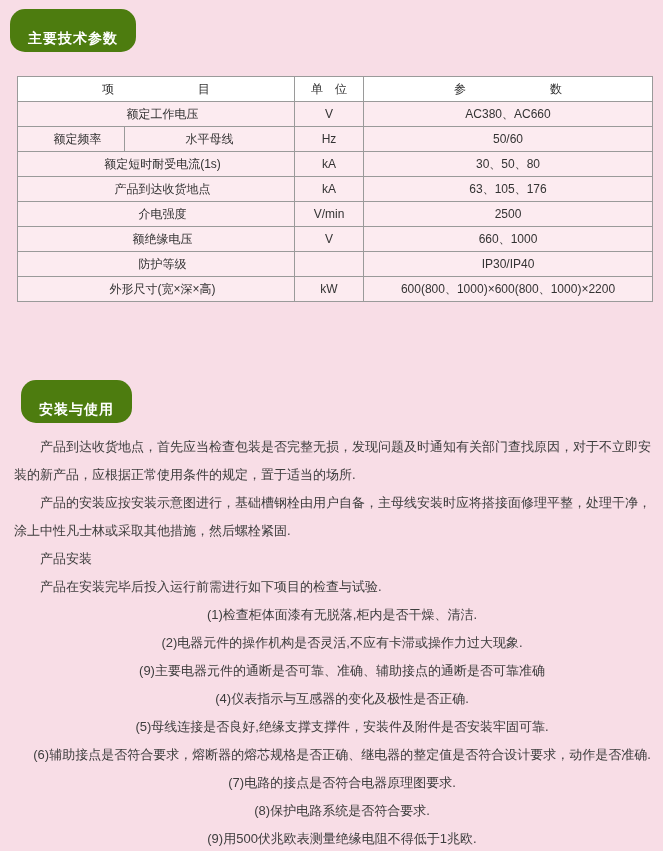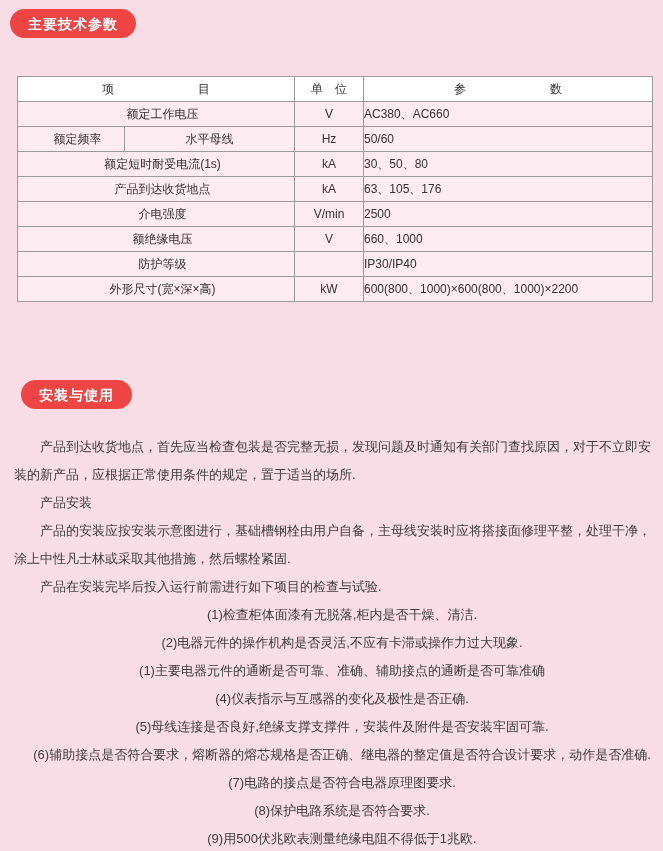--- a/index.html
+++ b/index.html
@@ -5,26 +5,26 @@
   html,body { margin:0; padding:0; }
   body {
     width:663px; height:851px;
     background:#f8dde6;
     font-family:"Liberation Sans","DejaVu Sans",sans-serif;
     position:relative;
     overflow:hidden;
   }
   .badge {
     display:inline-block;
-    background:#ef4444;
+    background:#4d7c0f;
     color:#ffffff;
     font-weight:bold;
     font-size:14px;
     line-height:1;
-    padding:8px 18px 7px 18px;
+    padding:22px 18px 7px 18px;
     border-radius:15px;
     letter-spacing:1px;
   }
   #badge-params { position:absolute; left:10px; top:9px; }
   #badge-install { position:absolute; left:21px; top:380px; }
 
   table#spec-table {
     position:absolute; left:17px; top:76px;
     width:635px;
     border-collapse:collapse;
@@ -37,21 +37,21 @@
     height:24px;
     padding:0;
     font-weight:normal;
     overflow:hidden;
   }
   #spec-table thead th { background:#ffffff; white-space:pre; }
   #spec-table tbody td { background:#fcebf0; }
   #spec-table td.c-item { text-align:center; padding-left:13px; }
   #spec-table td.c-sub  { text-align:center; }
   #spec-table td.c-unit { text-align:center; }
-  #spec-table td.c-param{ }
+  #spec-table td.c-param{ text-align:center; }
 
   .instructions {
     position:absolute; left:14px; top:433px;
     width:641px;
     font-size:13px;
     line-height:28px;
     color:#3d3d3d;
   }
   .instructions p { margin:0; }
   .instructions p.para { text-indent:26px; }
@@ -118,25 +118,25 @@
       <td class="c-unit">kW</td>
       <td class="c-param">600(800、1000)×600(800、1000)×2200</td>
     </tr>
   </tbody>
 </table>
 
 <div id="badge-install" class="badge">安装与使用</div>
 
 <div class="instructions">
   <p class="para">产品到达收货地点，首先应当检查包装是否完整无损，发现问题及时通知有关部门查找原因，对于不立即安装的新产品，应根据正常使用条件的规定，置于适当的场所.</p>
+  <p class="para">产品的安装应按安装示意图进行，基础槽钢栓由用户自备，主母线安装时应将搭接面修理平整，处理干净，涂上中性凡士林或采取其他措施，然后螺栓紧固.</p>
   <p class="para">产品安装</p>
-  <p class="para">产品的安装应按安装示意图进行，基础槽钢栓由用户自备，主母线安装时应将搭接面修理平整，处理干净，涂上中性凡士林或采取其他措施，然后螺栓紧固.</p>
   <p class="para">产品在安装完毕后投入运行前需进行如下项目的检查与试验.</p>
   <p class="item">(1)检查柜体面漆有无脱落,柜内是否干燥、清洁.</p>
   <p class="item">(2)电器元件的操作机构是否灵活,不应有卡滞或操作力过大现象.</p>
-  <p class="item">(1)主要电器元件的通断是否可靠、准确、辅助接点的通断是否可靠准确</p>
+  <p class="item">(9)主要电器元件的通断是否可靠、准确、辅助接点的通断是否可靠准确</p>
   <p class="item">(4)仪表指示与互感器的变化及极性是否正确.</p>
   <p class="item">(5)母线连接是否良好,绝缘支撑支撑件，安装件及附件是否安装牢固可靠.</p>
   <p class="item">(6)辅助接点是否符合要求，熔断器的熔芯规格是否正确、继电器的整定值是否符合设计要求，动作是否准确.</p>
   <p class="item">(7)电路的接点是否符合电器原理图要求.</p>
   <p class="item">(8)保护电路系统是否符合要求.</p>
   <p class="item">(9)用500伏兆欧表测量绝缘电阻不得低于1兆欧.</p>
 </div>
 
 </body></html>

